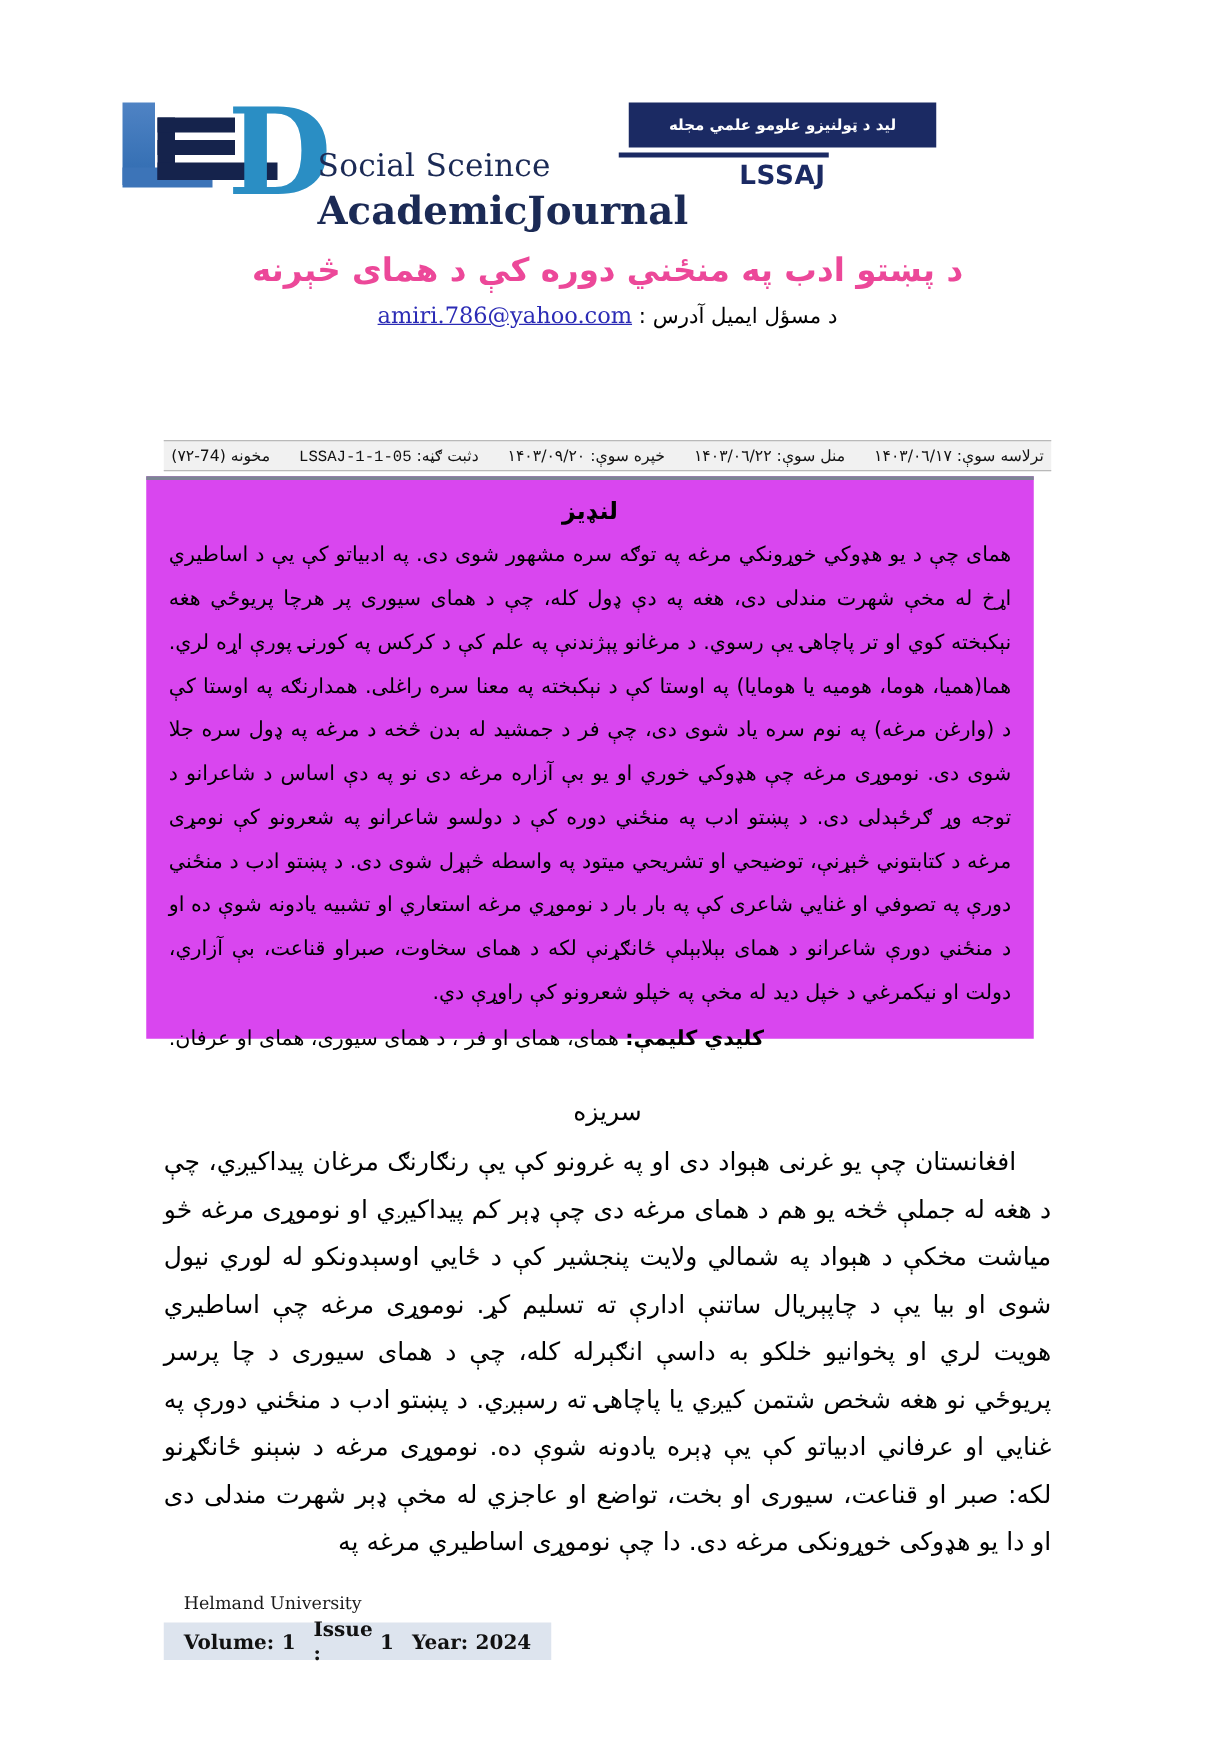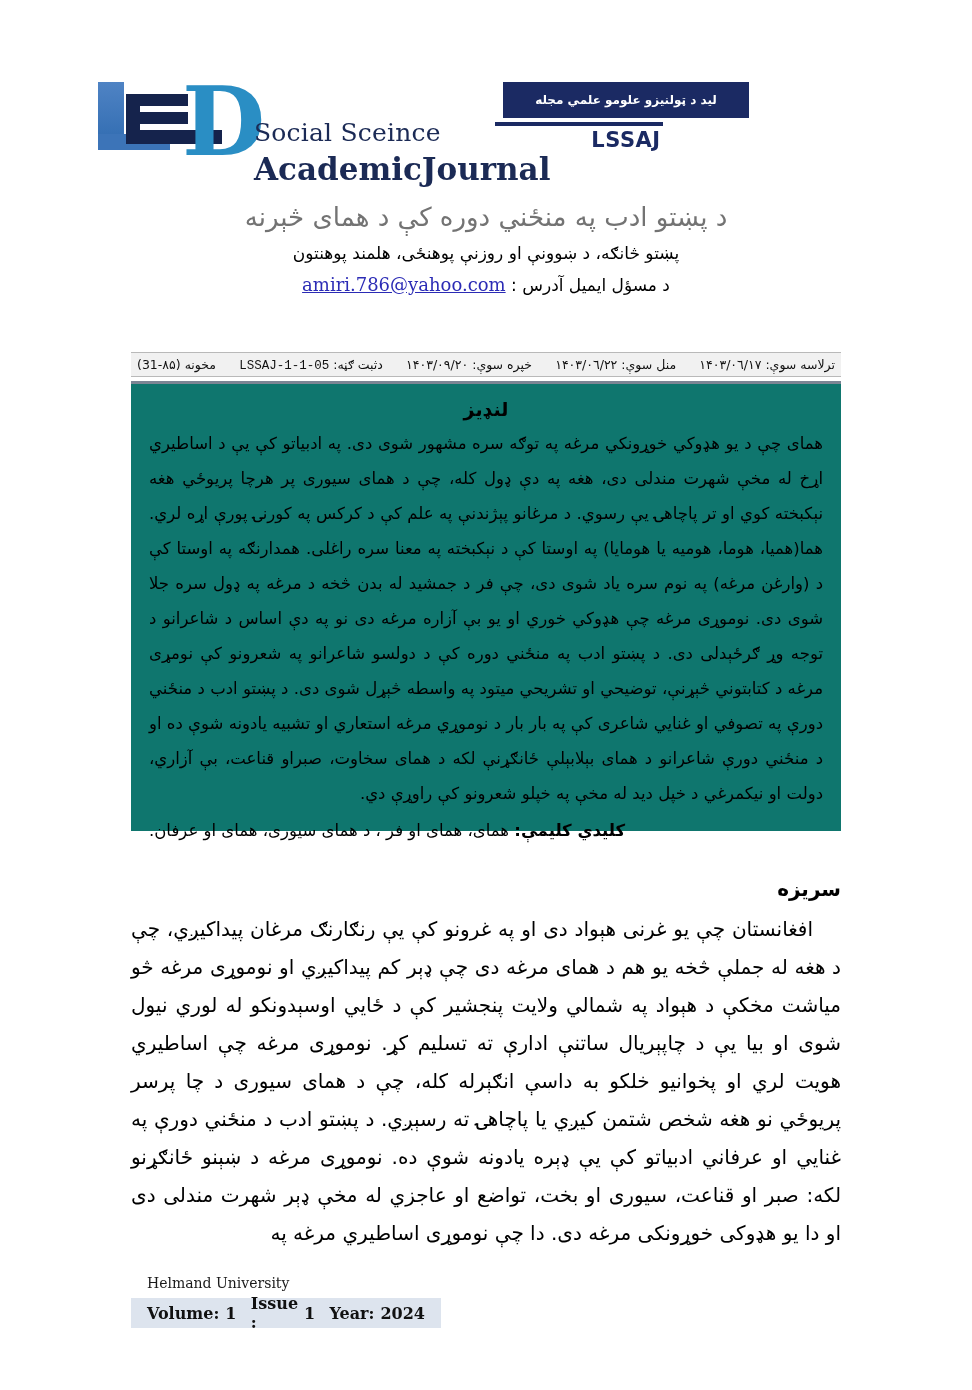--- a/index.html
+++ b/index.html
@@ -180,24 +180,24 @@
   .title-block {
     position: absolute;
     top: 198px;
     left: 131px;
     width: 710px;
     text-align: center;
     direction: rtl;
   }
   .art-title {
     font-family: "DejaVu Sans", "Liberation Sans", sans-serif;
-    font-weight: 400;
+    font-weight: 700;
     font-size: 26px;
     line-height: 38px;
-    color: #737373;
+    color: #ec4899;
     margin: 0;
   }
   .art-author {
     font-family: "DejaVu Sans", "Liberation Sans", sans-serif;
     font-size: 17px;
     line-height: 30px;
     margin-top: 12px;
   }
   .art-author sup {
     font-size: 11px;
@@ -246,24 +246,24 @@
     color: #111;
     white-space: nowrap;
   }
   .meta-bar .mi { display: inline-block; }
   .meta-bar .code { direction: ltr; unicode-bidi: embed; font-family: Liberation Mono, monospace; }
 
   
   .abstract-box {
     position: absolute;
     top: 381px;
-    left: 131px;
+    left: 117px;
     width: 710px;
     height: 450px;
-    background: #0f766e;
+    background: #d946ef;
     border-top: 3px solid #7c8594;
     box-sizing: border-box;
     direction: rtl;
     padding: 10px 18px 8px 18px;
   }
   .abs-heading {
     text-align: center;
     font-family: "DejaVu Sans", "Liberation Sans", sans-serif;
     font-weight: 700;
     font-size: 19px;
@@ -290,22 +290,23 @@
 
   
   .intro-section {
     position: absolute;
     top: 872px;
     left: 131px;
     width: 710px;
     direction: rtl;
   }
   .intro-heading {
-    font-family: "DejaVu Sans", "Liberation Sans", sans-serif;
-    font-weight: 700;
+    text-align: center;
+    font-family: "DejaVu Sans", "Liberation Sans", sans-serif;
+    font-weight: 400;
     font-size: 20px;
     line-height: 34px;
     margin-bottom: 4px;
   }
   .intro-body {
     font-family: "DejaVu Sans", "Liberation Sans", sans-serif;
     font-size: 20px;
     line-height: 38px;
     text-align: justify;
     text-align-last: right;
@@ -372,21 +373,20 @@
       <div class="banner-bar">لید د ټولنیزو علومو علمي مجله</div>
       <div class="banner-abbr">LSSAJ</div>
     </div>
 
   </div>
 
   <div class="title-block">
     <h1 class="art-title">د پښتو ادب په منځني دوره کې د همای څېرنه</h1>
 
 
-    <div class="art-affil">پښتو څانګه، د ښوونې او روزنې پوهنځی، هلمند پوهنتون</div>
 
     <div class="art-email-line">
       <span>د مسؤل ایمیل آدرس :</span>
       <a class="email" href="#">amiri.786@yahoo.com</a>
     </div>
   </div>
 
   <div class="meta-bar">
     <span class="mi">
       <span>ترلاسه سوې:</span>
@@ -399,21 +399,21 @@
     <span class="mi">
       <span>خپره سوې:</span>
       <span>۱۴۰۳/۰۹/۲۰</span>
     </span>
     <span class="mi">
       <span>دثبت ګڼه:</span>
       <span class="code">LSSAJ-1-1-05</span>
     </span>
     <span class="mi">
       <span>مخونه</span>
-      <span>(۸۵-31)</span>
+      <span>(74-۷۲)</span>
     </span>
   </div>
 
   <div class="abstract-box">
     <div class="abs-heading">لنډيز</div>
     <div class="abs-body">همای چې د یو هډوکي خوړونکي مرغه په توګه سره مشهور شوی دی. په ادبیاتو کې یې د اساطیري اړخ له مخې شهرت مندلی دی، هغه په دې ډول کله، چې د همای سیوری پر هرچا پریوځي هغه نېکبخته کوي او تر پاچاهۍ یې رسوي. د مرغانو پېژندنې په علم کې د کرکس په کورنۍ پورې اړه لري. هما(همیا، هوما، هومیه یا هومایا) په اوستا کې د نېکبخته په معنا سره راغلی. همدارنګه په اوستا کې د (وارغن مرغه) په نوم سره یاد شوی دی، چې فر د جمشید له بدن څخه د مرغه په ډول سره جلا شوی دی. نوموړی مرغه چې هډوکي خوري او یو بې آزاره مرغه دی نو په دې اساس د شاعرانو د توجه وړ ګرځېدلی دی. د پښتو ادب په منځني دوره کې د دولسو شاعرانو په شعرونو کې نومړی مرغه د کتابتوني څېړنې، توضیحي او تشریحي میتود په واسطه څېړل شوی دی. د پښتو ادب د منځني دورې په تصوفي او غنایي شاعری کې په بار بار د نوموړي مرغه استعاري او تشبیه یادونه شوې ده او د منځني دورې شاعرانو د همای بېلابېلې ځانګړنې لکه د همای سخاوت، صبراو قناعت، بې آزاري، دولت او نیکمرغي د خپل دید له مخې په خپلو شعرونو کې راوړې دي.</div>
     <div class="abs-keywords">
       <span class="kw-label">کلیدي کلیمې:</span>
       <span>همای، همای او فر ، د همای سیوری، همای او عرفان.</span>
     </div>

